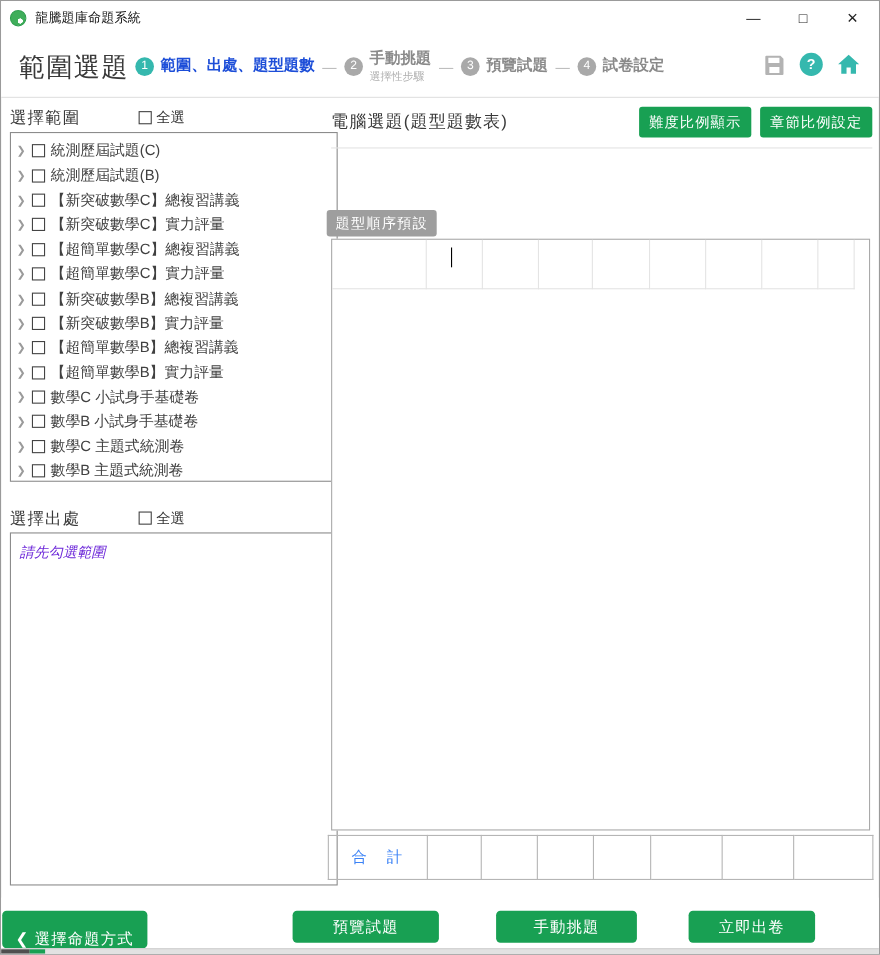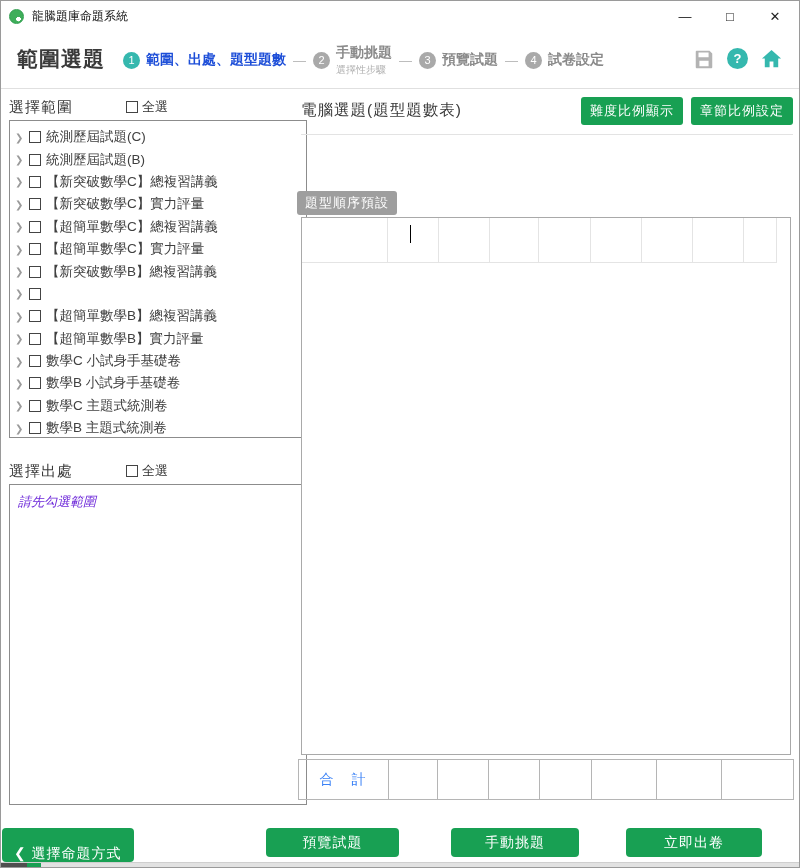--- a/index.html
+++ b/index.html
@@ -14,21 +14,21 @@
   }
   
   .titlebar { position:absolute; top:0; left:0; right:0; height:30px; background:#fff; display:flex; align-items:center; padding-left:8px; }
   .logo { width:15px; height:15px; border-radius:50%; background:radial-gradient(circle at 65% 70%, #fff 0 18%, #3fae5a 20%); border:1px solid #2f9e4e; margin-right:8px; }
   .win-title { font-size:12px; color:#111; }
   .win-controls { position:absolute; right:16px; top:0; height:30px; display:flex; align-items:center; gap:29px; color:#222; }
   .win-controls span { font-size:13px; width:16px; text-align:center; cursor:default; }
   .wc-max { font-size:12px; }
   
   .header { position:absolute; top:30px; left:0; right:0; height:58px; background:#fff; border-bottom:1px solid #e0e0e0; }
-  .page-title { position:absolute; left:16px; top:14px; font-size:21px; font-weight:700; color:#3a3a3a; letter-spacing:1px; }
+  .page-title { position:absolute; left:16px; top:14px; font-size:24px; font-weight:400; color:#3a3a3a; letter-spacing:1px; }
   .stepper { position:absolute; left:122px; top:0; height:58px; display:flex; align-items:center; gap:7px; }
   .step { display:flex; align-items:center; gap:6px; }
   .step-circle { width:17px; height:17px; border-radius:50%; background:#a9a9a9; color:#fff; font-size:11px; display:flex; align-items:center; justify-content:center; flex:0 0 auto; }
   .step-label { font-size:14px; color:#8a8a8a; font-weight:600; white-space:nowrap; }
   .step-sub { font-size:10px; color:#b0b0b0; font-weight:400; margin-top:1px; }
   .step.active .step-circle { background:#35b8ae; }
   .step.active .step-label { color:#1d4ed8; }
   .step-sep { color:#b5b5b5; font-size:13px; }
   .header-icons { position:absolute; right:16px; top:16px; display:flex; align-items:center; gap:11px; }
   .hicon { width:23px; height:23px; display:flex; align-items:center; justify-content:center; cursor:pointer; }
@@ -63,21 +63,21 @@
   .caret { width:1.5px; height:18px; background:#000; margin:7px 0 0 22px; }
   .sum-wrap { position:absolute; left:-3px; top:662px; width:495px; }
   .stable { border-collapse:collapse; table-layout:fixed; width:495px; }
   .stable td { border:1px solid #b5b5b5; height:40px; font-size:14px; color:#3b82f6; text-align:center; letter-spacing:2px; }
   
   .footer-bar { position:absolute; left:0; right:0; top:815px; height:47px; background:#fff; }
   .fbtn { position:absolute; top:12px; height:29px; background:#18a053; color:#fff; border:none; border-radius:4px; font-size:14px; font-family:inherit; letter-spacing:1px; cursor:pointer; text-align:center; }
   .fbtn-back { left:1px; padding:17px 12px; }
   .fbtn-preview { left:265px; width:133px; }
   .fbtn-manual { left:450px; width:128px; }
-  .fbtn-generate { left:625px; width:136px; }
+  .fbtn-generate { left:625px; width:115px; }
   
   .sliver { position:absolute; left:0; right:0; bottom:0; height:5px; background:#e2e2e2; border-top:1px solid #cfcfcf; }
   .sliver-dark { position:absolute; left:0; top:0; bottom:0; width:26px; background:#4f4f4f; }
   .sliver-green { position:absolute; left:26px; top:0; bottom:0; width:14px; background:#18a053; }
 </style>
 </head>
 <body>
 
 <div class="titlebar">
   <div class="logo"></div>
@@ -172,20 +172,21 @@
         <span class="lbl">【超簡單數學C】實力評量</span>
       </div>
     <div class="tree-item">
         <span class="chev">❯</span>
         <span class="cb"></span>
         <span class="lbl">【新突破數學B】總複習講義</span>
       </div>
     <div class="tree-item">
         <span class="chev">❯</span>
         <span class="cb"></span>
+        <span class="lbl">【新突破數學B】實力評量</span>
       </div>
     <div class="tree-item">
         <span class="chev">❯</span>
         <span class="cb"></span>
         <span class="lbl">【超簡單數學B】總複習講義</span>
       </div>
     <div class="tree-item">
         <span class="chev">❯</span>
         <span class="cb"></span>
         <span class="lbl">【超簡單數學B】實力評量</span>

